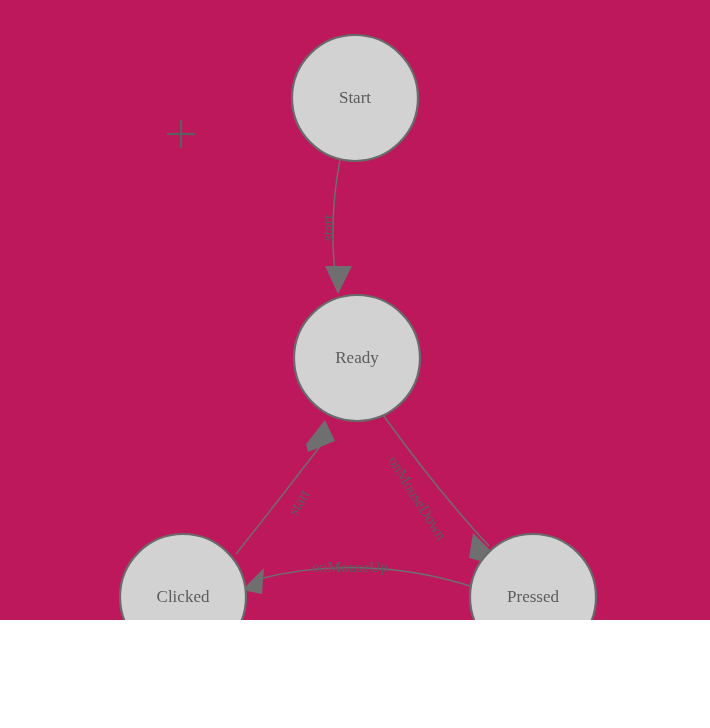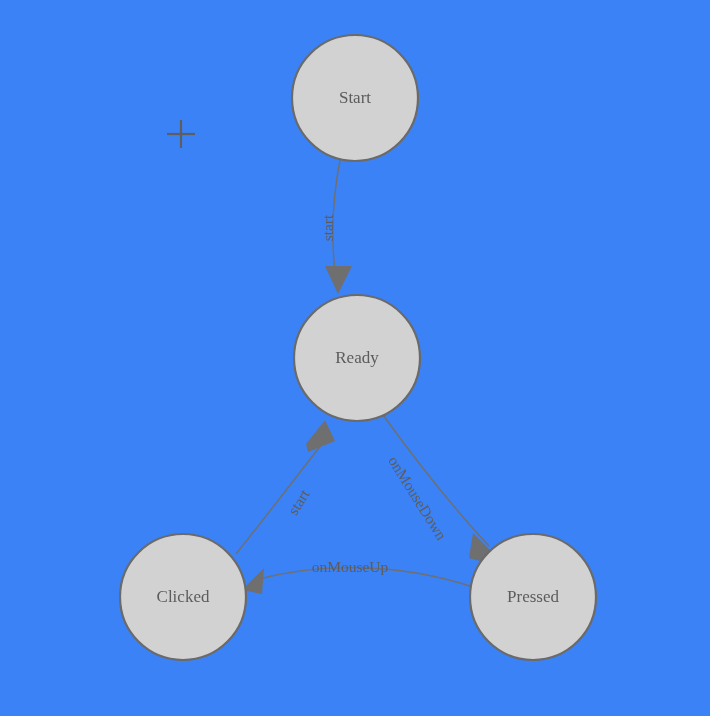--- a/index.html
+++ b/index.html
@@ -7,22 +7,22 @@
     margin: 0;
     padding: 0;
     background: #ffffff;
   }
   body {
     font-family: "Liberation Serif", "DejaVu Serif", serif;
   }
   #canvas-root {
     position: relative;
     width: 710px;
-    height: 716px;
-    background: #3b82f6;
+    height: 620px;
+    background: #be185d;
     overflow: hidden;
   }
   #diagram-svg {
     position: absolute;
     top: 0;
     left: 0;
     width: 710px;
     height: 728px;
     display: block;
   }

